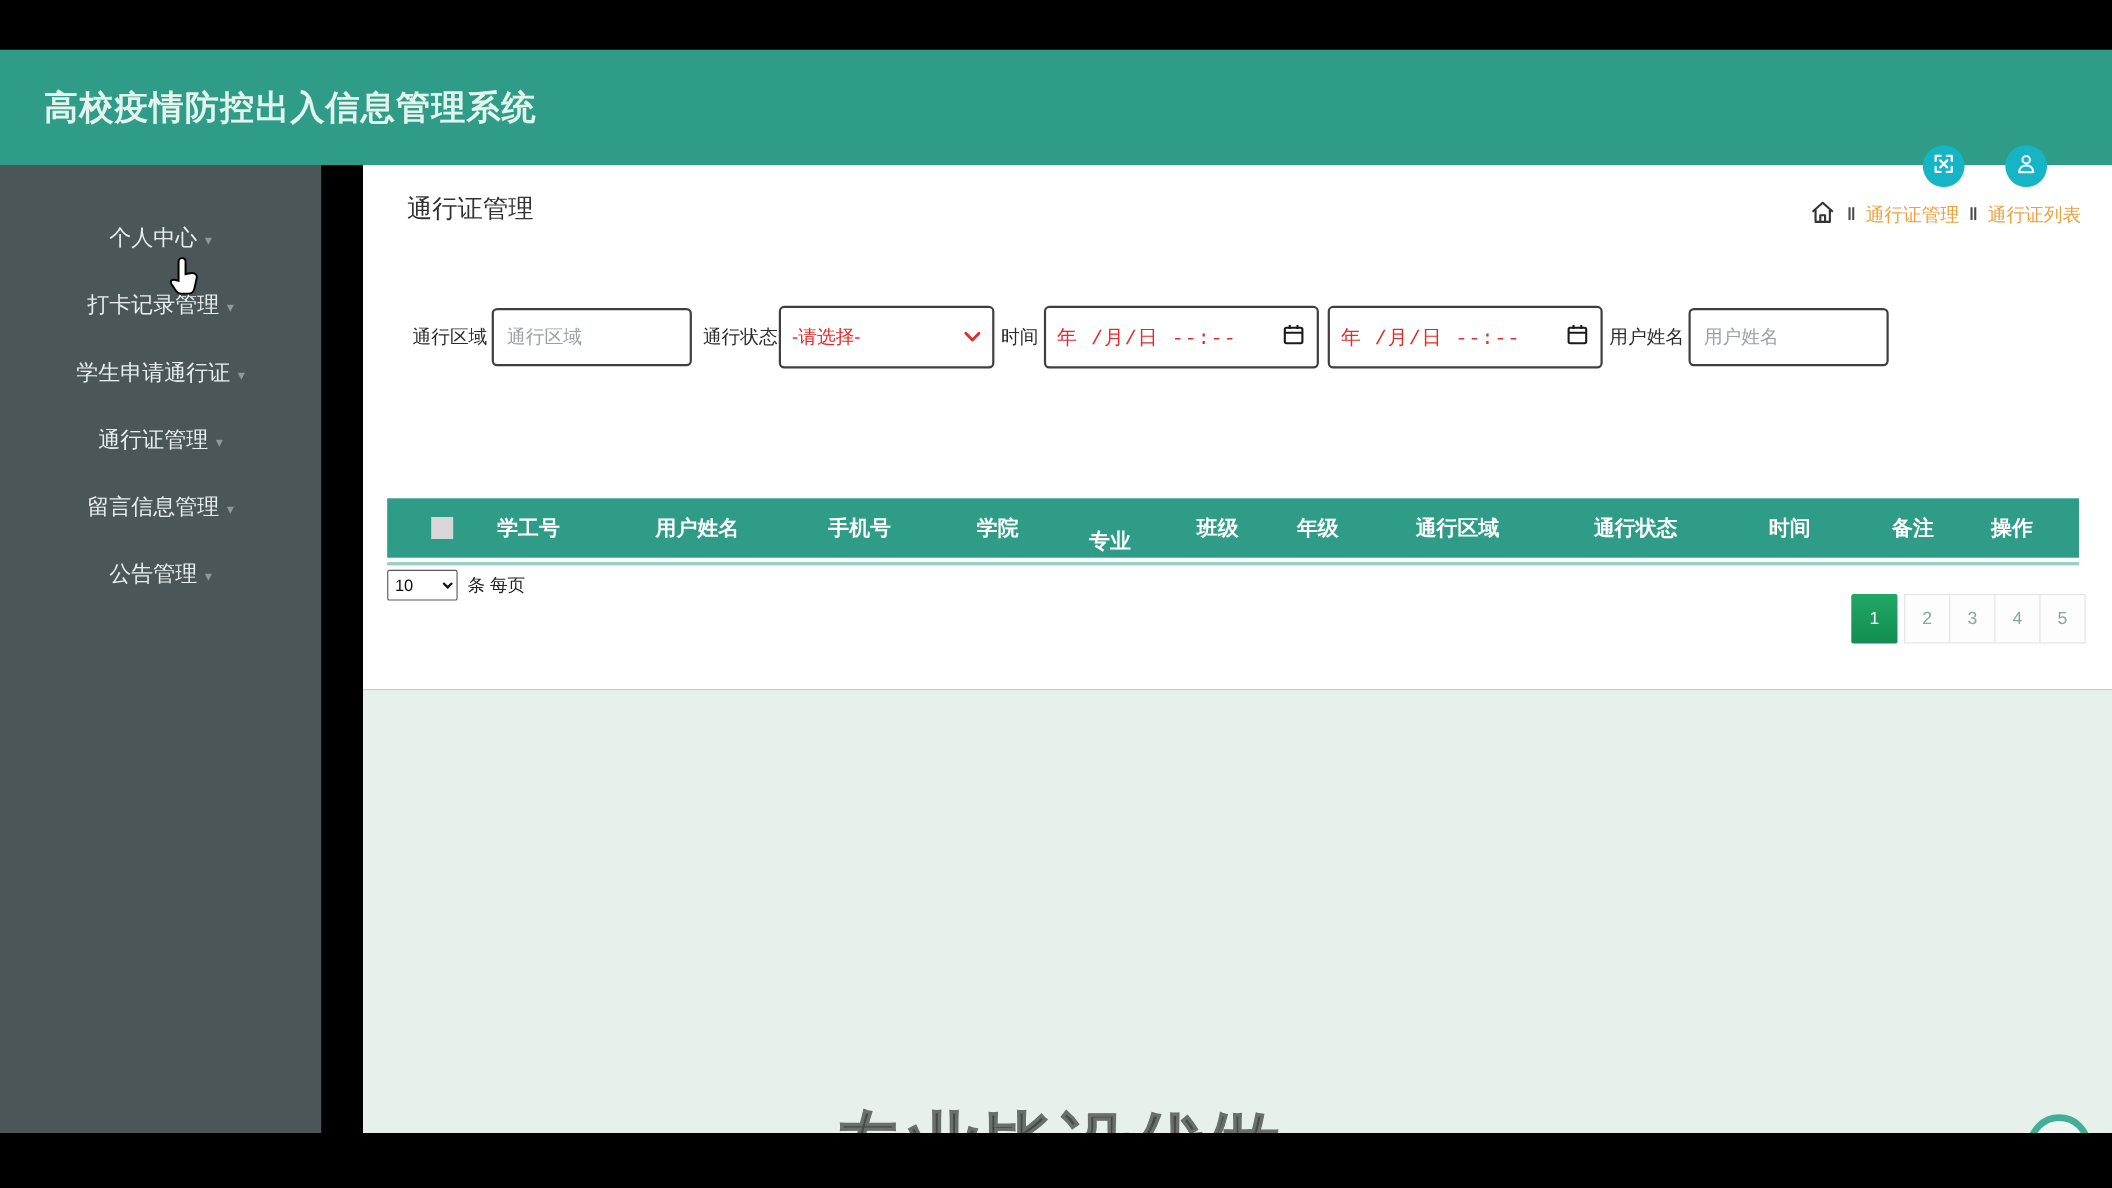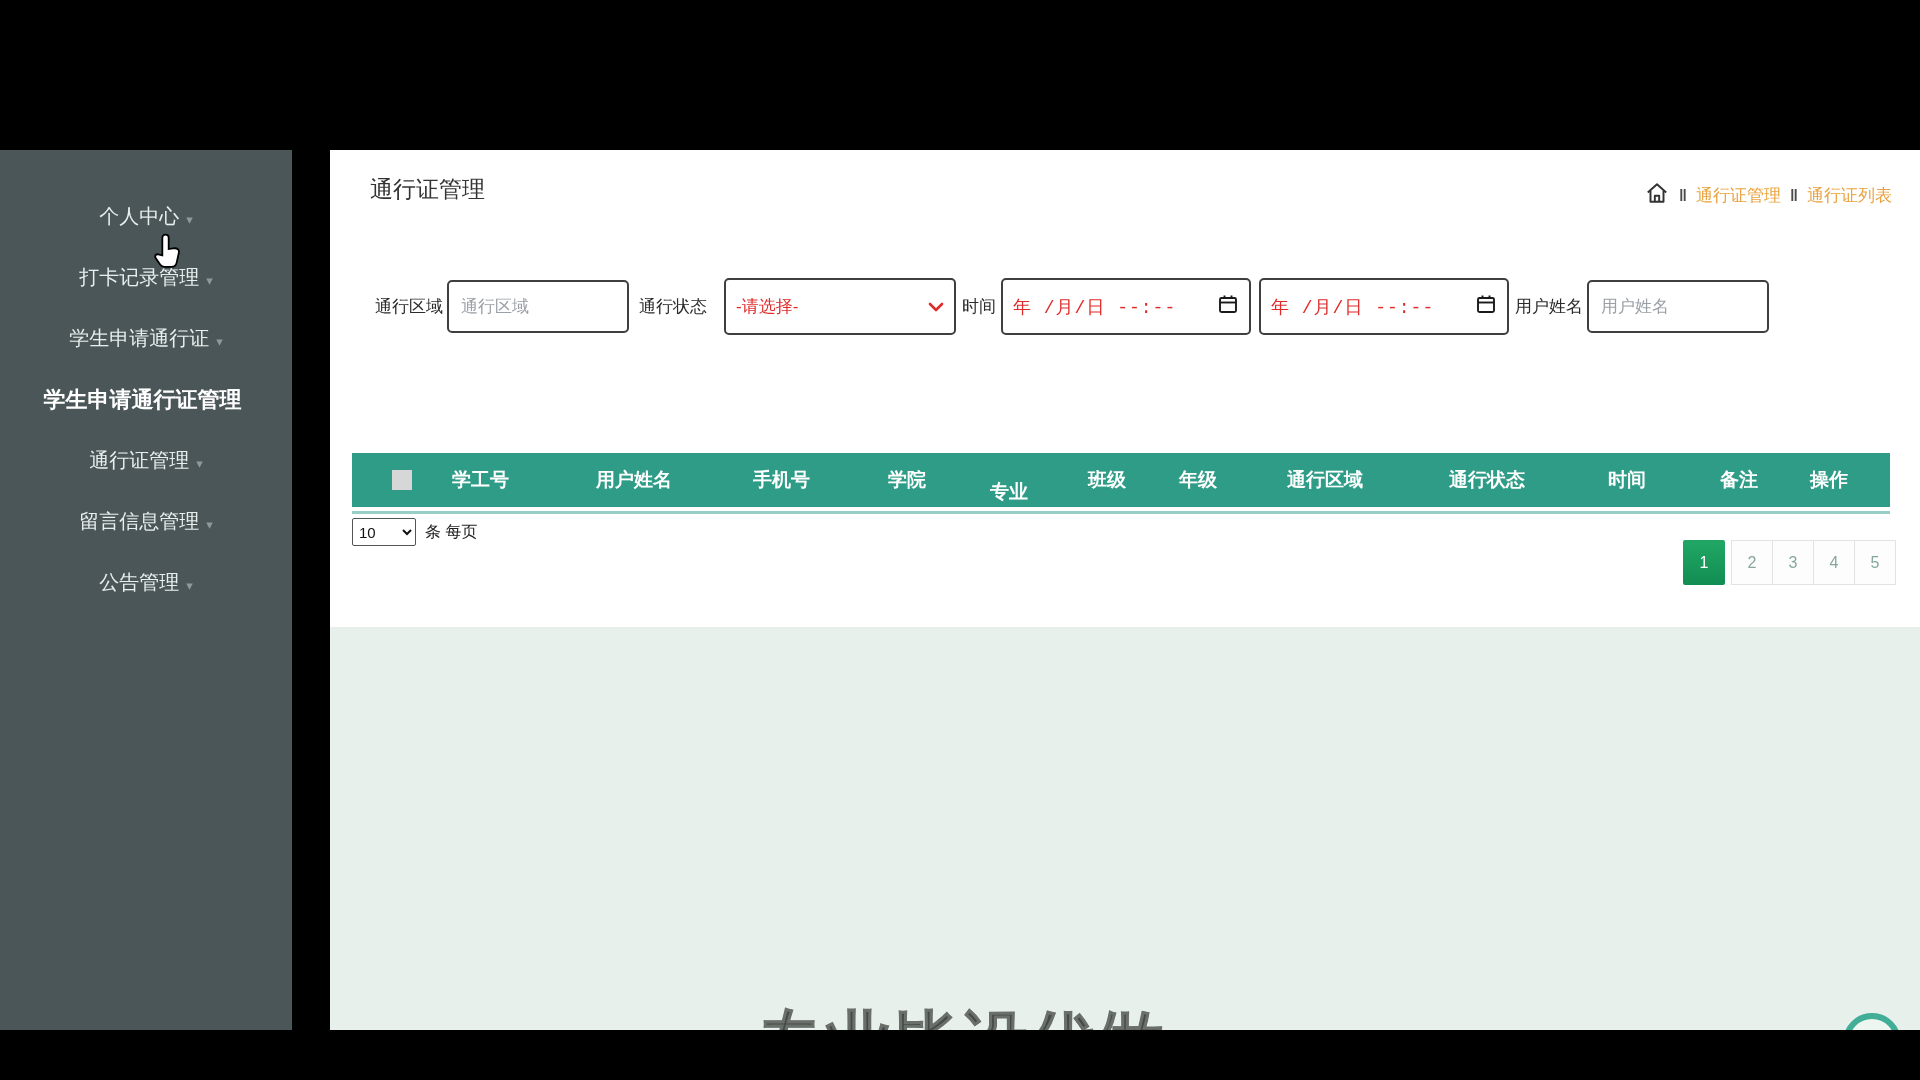--- a/index.html
+++ b/index.html
@@ -85,38 +85,56 @@
   .scrolltop{position:absolute;left:1843px;top:1013px;width:58px;height:58px;border-radius:50%;
     border:6px solid #43ae97;background:#eef6f2;box-sizing:border-box;z-index:2;cursor:pointer;}
 </style>
 </head>
 <body>
 
 <div id="app">
 
   <div class="topbar"></div>
 
+  <div class="header">
+    <div class="header-title">高校疫情防控出入信息管理系统</div>
+    <div class="hbtn fs">
+      <span>
+        <svg width="22" height="22" viewBox="0 0 24 24" fill="none" stroke="#ffffff" stroke-width="2.2" stroke-linecap="round" stroke-linejoin="round">
+          <path d="M8.5 8.5 L15.5 15.5 M15.5 8.5 L8.5 15.5"></path>
+          <polyline points="4,9 4,4 9,4"></polyline>
+          <polyline points="15,4 20,4 20,9"></polyline>
+          <polyline points="20,15 20,20 15,20"></polyline>
+          <polyline points="9,20 4,20 4,15"></polyline>
+        </svg>
+      </span>
+    </div>
+    <div class="hbtn usr">
+      <span>
+        <svg width="24" height="24" viewBox="0 0 24 24" fill="none" stroke="#ffffff" stroke-width="1.8" stroke-linejoin="round">
+          <circle cx="12" cy="8.2" r="3.4"></circle>
+          <path d="M5.5 19.5 C6 14.8 9 13.4 12 13.4 C15 13.4 18 14.8 18.5 19.5 Z"></path>
+        </svg>
+      </span>
+    </div>
+  </div>
 
   <div class="sidebar">
     <div class="side-list">
       <div class="side-item">
         <span>个人中心</span>
         <span class="side-caret">▾</span>
       </div>
       <div class="side-item">
         <span>打卡记录管理</span>
         <span class="side-caret">▾</span>
       </div>
       <div class="side-item">
         <span>学生申请通行证</span>
         <span class="side-caret">▾</span>
-      </div>
-      <div class="side-item active">
-        <span>学生申请通行证管理</span>
-        <span class="side-caret"></span>
       </div>
       <div class="side-item">
         <span>通行证管理</span>
         <span class="side-caret">▾</span>
       </div>
       <div class="side-item">
         <span>留言信息管理</span>
         <span class="side-caret">▾</span>
       </div>
       <div class="side-item">
@@ -146,21 +164,21 @@
       <span class="crumb-sep">‖</span>
       <span class="crumb-link">通行证管理</span>
       <span class="crumb-sep">‖</span>
       <span class="crumb-link">通行证列表</span>
     </div>
 
     <div class="filters">
       <span class="f-label">通行区域</span>
       <input class="f-input" style="width: 182px; margin-left: 4px;" type="text" placeholder="通行区域">
       <span class="f-label" style="margin-left:10px;">通行状态</span>
-      <div class="sel-box" style="width:232px;margin-left:17px;">
+      <div class="sel-box" style="width:196px;margin-left:1px;">
         <span class="sel-red">-请选择-</span>
         <span>
           <svg width="16" height="10" viewBox="0 0 16 10" fill="none" stroke="#e02b2b" stroke-width="2.6" stroke-linecap="round" stroke-linejoin="round">
             <polyline points="2,2 8,8 14,2"></polyline>
           </svg>
         </span>
       </div>
       <span class="f-label" style="margin-left:6px;">时间</span>
       <div class="date-box" style="margin-left:5px;">
         <span class="date-text">年 /月/日 --:--</span>

